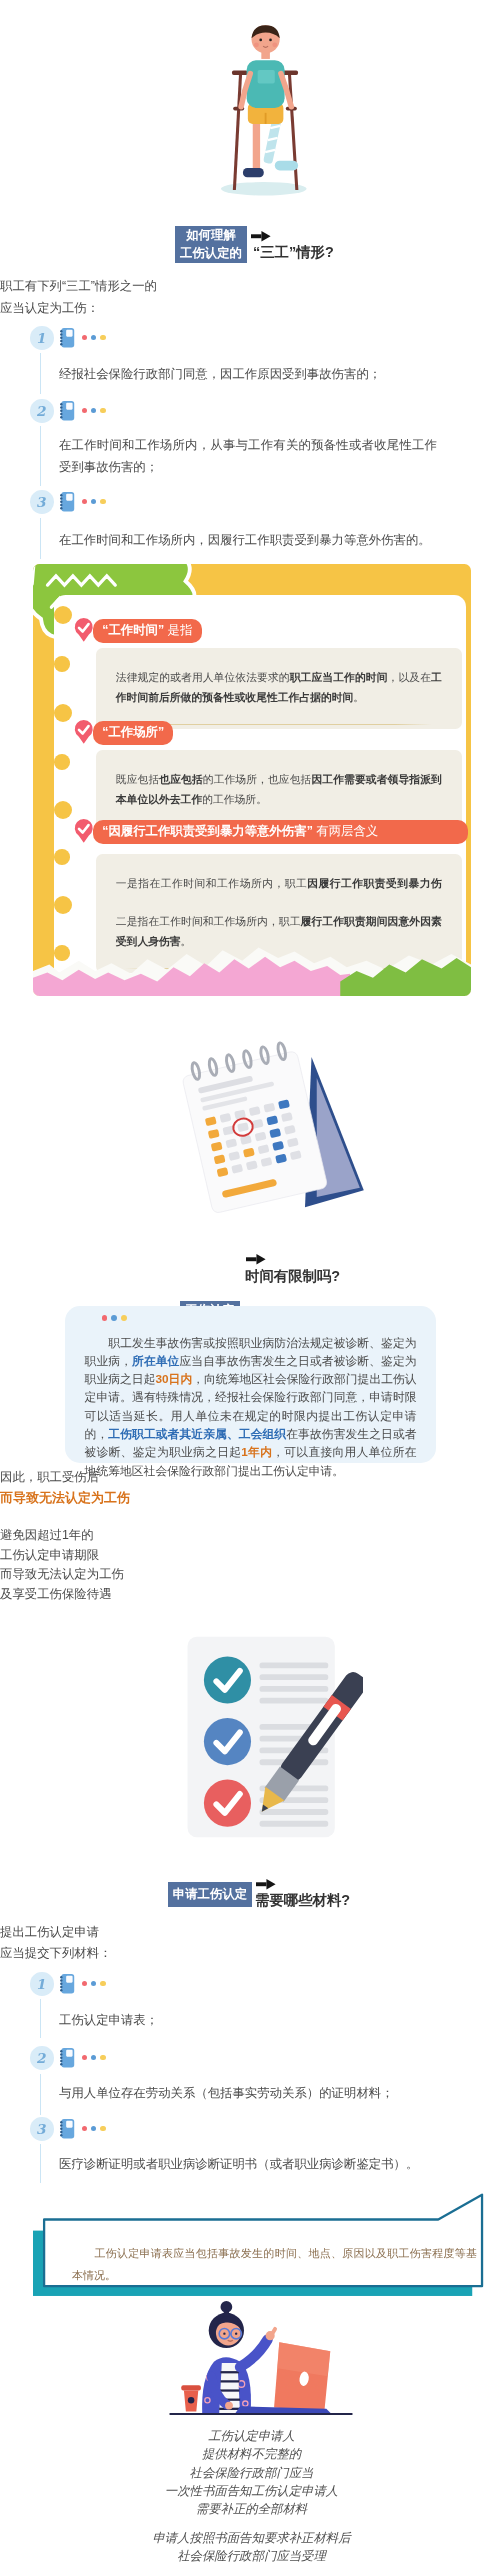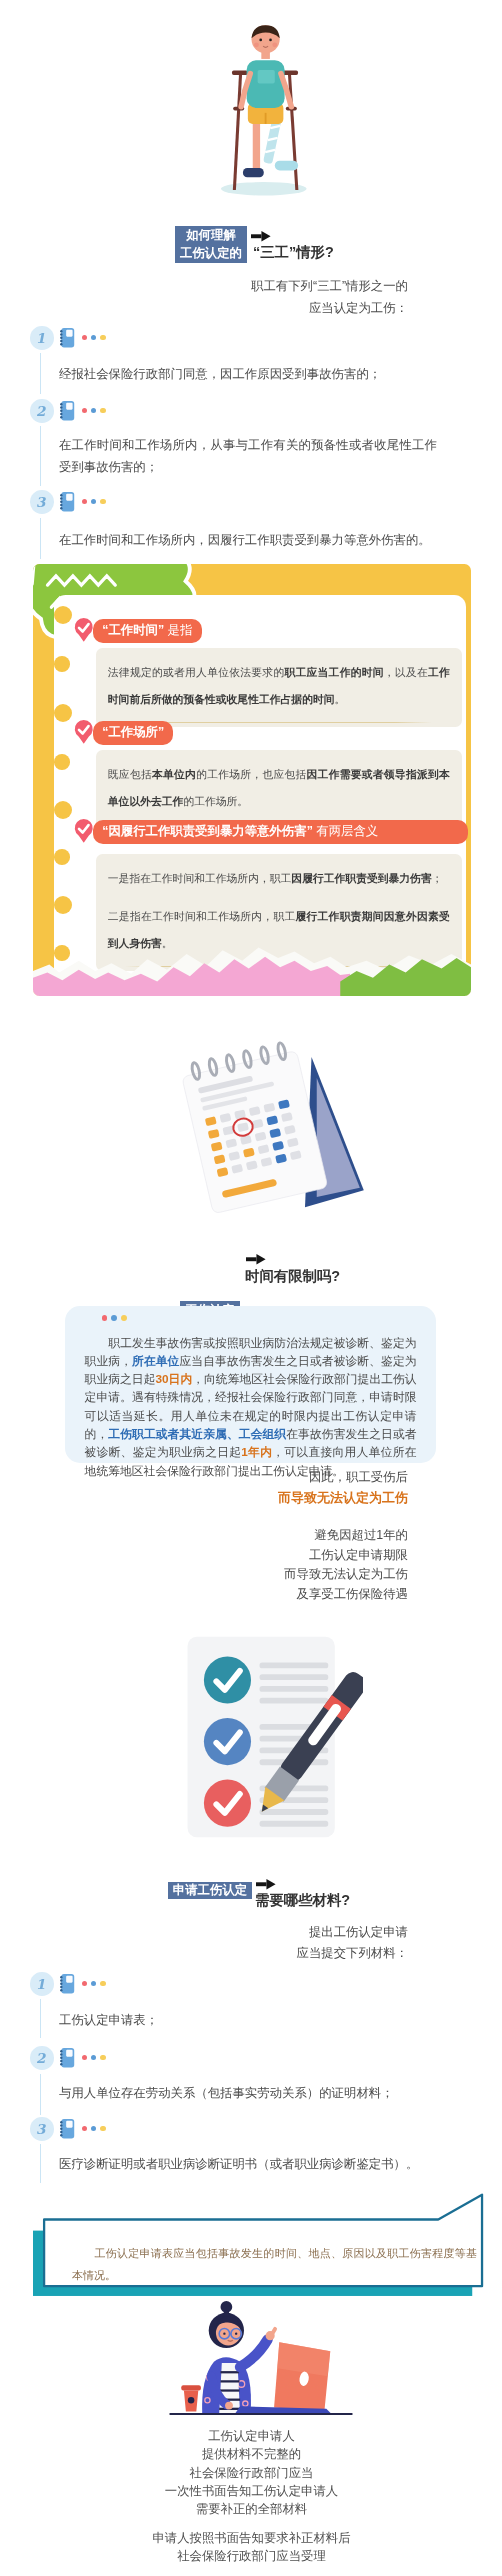--- a/index.html
+++ b/index.html
@@ -3,55 +3,55 @@
 <meta charset="utf-8">
 <style>
   html,body{margin:0;padding:0;background:#fff;}
   .page{position:relative;width:503px;height:2576px;margin:0 auto;background:#fff;
         font-family:"Liberation Sans","DejaVu Sans",sans-serif;overflow:hidden;}
   .pos{position:absolute;}
   
   .hdr-box{background:#54719F;color:#fff;font-weight:700;font-size:12.4px;line-height:17.7px;
            text-align:center;display:flex;flex-direction:column;justify-content:center;}
   .hdr-q{font-size:14.4px;font-weight:700;color:#333;white-space:nowrap;}
-  .center-text{left:0;width:408px;text-align:right;font-size:12.4px;line-height:19.6px;color:#4a4a4a;}
+  .center-text{left:0;width:408px;text-align:left;font-size:12.4px;line-height:19.6px;color:#4a4a4a;}
   
   .marker{left:30px;display:flex;align-items:center;}
   .num-circle{width:23.5px;height:23.5px;border-radius:50%;background:#D9ECF8;color:#74ACD8;
               font-family:"DejaVu Serif",serif;font-style:italic;font-weight:700;font-size:13.7px;
               display:inline-flex;align-items:center;justify-content:center;}
   .marker svg{margin-left:3.9px;}
   .dots{display:inline-flex;margin-left:6.5px;}
   .dots i{width:5.2px;height:5.2px;border-radius:50%;margin-right:3.9px;}
   .dots .dr{background:#F2696F;} .dots .db{background:#5B9BD5;} .dots .dy{background:#F7CE5B;}
   .vline{left:40px;width:1.3px;background:#CBE5F5;}
   .item-text{left:59px;width:378px;font-size:12.4px;line-height:21.6px;color:#4a4a4a;text-align:justify;}
   
   .ycard{left:33px;top:564px;width:438px;height:432px;background:#F6C445;border-radius:6.5px;overflow:hidden;}
   .ycard-white{left:21px;top:31px;width:412px;height:396px;background:#fff;border-radius:11.8px;}
   .ydot{border-radius:50%;background:#F6C445;left:21px;}
   .badge{background:#F2694B;color:#fff;font-size:12.4px;line-height:17px;padding:3.3px 9.2px;white-space:nowrap;border-radius:10px;}
   .badge .badge-q{font-weight:700;}
   .beige{background:#F1EEE5;border-radius:6.5px;padding:7.2px 7.8px 9.8px;width:350px;}
-  .beige-text{margin:4px;font-size:10.8px;line-height:27px;color:#4a4a4a;text-align:justify;}
+  .beige-text{margin:12px;font-size:10.8px;line-height:20px;color:#4a4a4a;text-align:justify;}
   .seg-b{font-weight:700;color:#3a3a3a;}
   .u-line{position:absolute;left:8%;right:8%;bottom:3.9px;height:1.3px;
           background:linear-gradient(90deg,rgba(224,207,160,0),#E0CFA0 12%,#E0CFA0 88%,rgba(224,207,160,0));}
   
   .bcard{left:65px;top:1306px;width:371px;height:157px;background:#EAF3FA;border-radius:15px;}
   .bcard .dots{position:absolute;left:30px;top:9.2px;}
   .bcard .dots i{width:5.9px;height:5.9px;}
   .bcard-para{position:absolute;left:19.6px;top:27.5px;width:332px;margin:0;
               font-size:11.8px;line-height:18.3px;color:#4a4a4a;text-align:justify;}
   .hl-blue{font-weight:700;color:#2F6DB5;}
   .hl-orange{font-weight:700;color:#D8731C;}
   .concl-orange{font-size:13px;font-weight:700;color:#D8731C;}
   
   .callout-text{font-size:11px;line-height:22px;color:#8A6E4E;text-align:justify;margin:16px;}
-  .end-text{left:0;width:503px;text-align:center;font-size:12.4px;line-height:18.3px;color:#4f4f4f;}
+  .end-text{left:0;width:503px;text-align:center;font-size:12.4px;line-height:18.3px;color:#4f4f4f;font-style:italic;}
 </style>
 </head>
 <body>
 
 <div class="page">
 
   <svg class="pos" style="left:216px;top:7.8px" width="98" height="195" viewBox="0 0 160 300">
     <ellipse cx="78" cy="286" rx="70" ry="11" fill="#D9EDEF"></ellipse>
     <g stroke="#7A3B32" stroke-width="5">
       <line x1="40" y1="100" x2="30" y2="288"></line>
@@ -197,21 +197,21 @@
     </div>
 
     <svg class="pos" style="left:37px;top:153px" width="27.5" height="31" viewBox="0 0 52 58">
       <path d="M26,54 L15,38 A19,19 0 1 1 37,38 Z" fill="#F25C6E" stroke="#fff" stroke-width="4" stroke-linejoin="round"></path>
       <polyline points="17,24 24,31 35,17" stroke="#fff" stroke-width="5" fill="none" stroke-linecap="round" stroke-linejoin="round"></polyline>
     </svg>
     <div class="pos badge" style="left:60px;top:157px">
       <span class="badge-q">“工作场所”</span><span></span>
     </div>
     <div class="pos beige" style="left:63px;top:186px">
-      <p class="beige-text"><span>既应包括</span><span class="seg-b">本单位内</span><span>的工作场所，也应包括</span><span class="seg-b">因工作需要或者领导指派到本单位以外去工作</span><span>的工作场所。</span></p>
+      <p class="beige-text"><span>既应包括</span><span class="seg-b">也应包括</span><span>的工作场所，也应包括</span><span class="seg-b">因工作需要或者领导指派到本单位以外去工作</span><span>的工作场所。</span></p>
       <span class="u-line"></span>
     </div>
 
     <svg class="pos" style="left:37px;top:252px" width="27.5" height="31" viewBox="0 0 52 58">
       <path d="M26,54 L15,38 A19,19 0 1 1 37,38 Z" fill="#F25C6E" stroke="#fff" stroke-width="4" stroke-linejoin="round"></path>
       <polyline points="17,24 24,31 35,17" stroke="#fff" stroke-width="5" fill="none" stroke-linecap="round" stroke-linejoin="round"></polyline>
     </svg>
     <div class="pos badge" style="left:60px;top:256px;width:357px">
       <span class="badge-q">“因履行工作职责受到暴力等意外伤害”</span><span> 有两层含义</span>
     </div>
@@ -335,21 +335,21 @@
     <g transform="rotate(36 225 185)">
       <rect x="206" y="45" width="36" height="192" rx="13" fill="#3A4052"></rect>
       <rect x="206" y="230" width="36" height="40" fill="#9AA0AA"></rect>
       <polygon points="206,268 242,268 224,302" fill="#E8B84B"></polygon>
       <polygon points="219,292 229,292 224,302" fill="#3A4052"></polygon>
       <rect x="206" y="95" width="36" height="22" fill="#E8564F"></rect>
       <rect x="216" y="101" width="15" height="74" rx="7" fill="#fff"></rect>
     </g>
   </svg>
 
-  <div class="pos hdr-box" style="left:168px;top:1882px;width:84px;height:17px">
+  <div class="pos hdr-box" style="left:168px;top:1882px;width:84px;height:25px">
     <span>申请工伤认定</span>
   </div>
   <svg class="pos" style="left:256px;top:1879px" width="19.6" height="10.5" viewBox="0 0 30 16">
     <rect y="5" width="16" height="6" fill="#151515"></rect>
       <polygon points="16,0 30,8 16,16" fill="#151515"></polygon>
   </svg>
   <div class="pos hdr-q" style="left:255px;top:1891px">需要哪些材料?</div>
 
   <div class="pos center-text" style="top:1923px">提出工伤认定申请</div>
   <div class="pos center-text" style="top:1944px">应当提交下列材料：</div>

